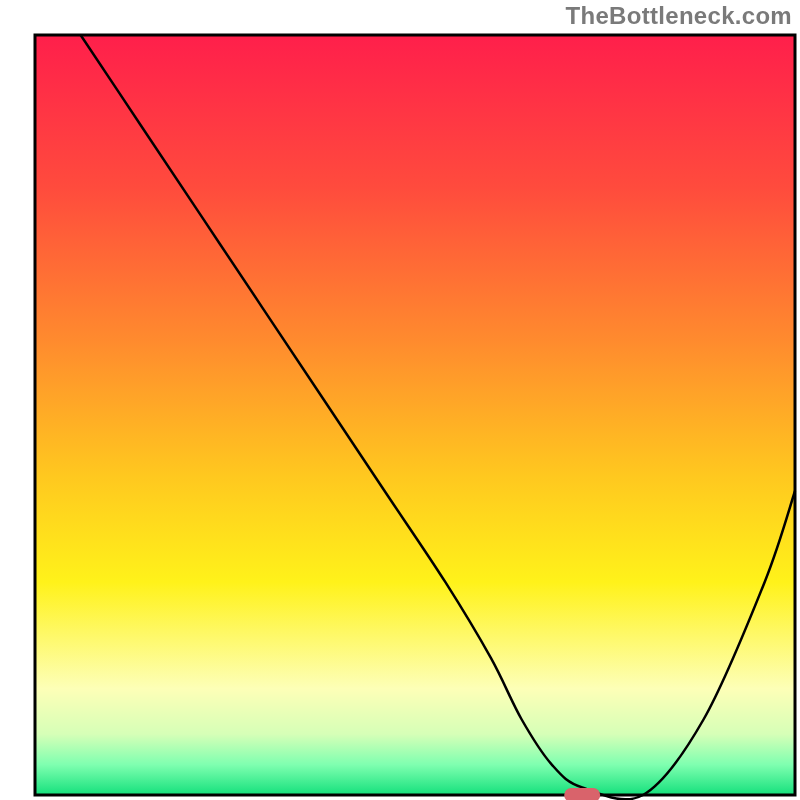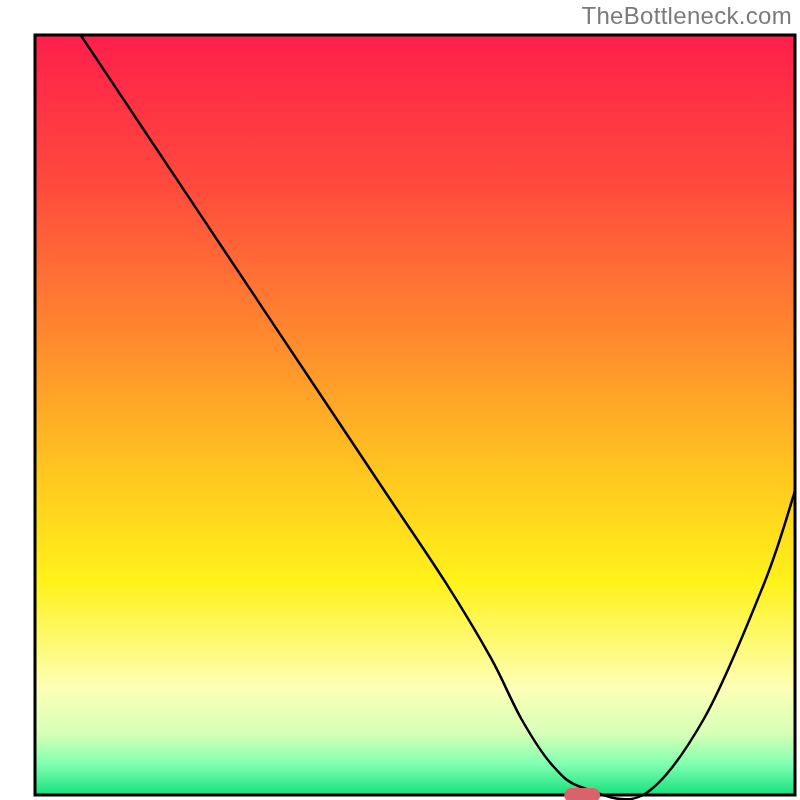--- a/index.html
+++ b/index.html
@@ -14,21 +14,21 @@
   .stage {
     position: relative;
     width: 800px;
     height: 800px;
   }
   .watermark {
     position: absolute;
     top: 2px;
     right: 8px;
     font-size: 24px;
-    font-weight: 400;
+    font-weight: 700;
     color: #7a7a7a;
     letter-spacing: 0.3px;
     user-select: none;
   }
   svg {
     position: absolute;
     inset: 0;
     display: block;
   }
 </style>

